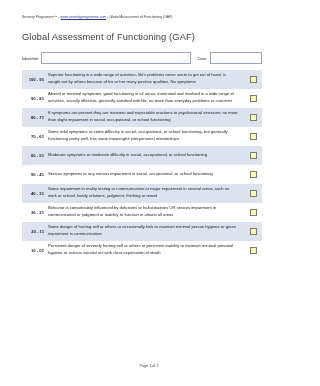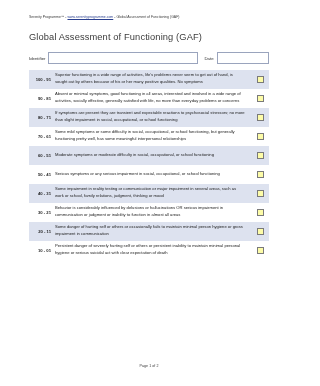--- a/index.html
+++ b/index.html
@@ -13,21 +13,21 @@
     font-family: "Liberation Sans", sans-serif;
     color: #231f20;
     overflow: hidden;
     position: relative;
   }
   .page {
     position: relative;
     width: 298px;
     height: 386px;
     box-sizing: border-box;
-    padding: 0 29px;
+    padding: 0 22px;
   }
 
   
   .doc-header {
     padding-top: 15px;
     font-size: 3.45px;
     line-height: 1.25;
     color: #3a3a3a;
     letter-spacing: 0.02px;
     white-space: nowrap;

